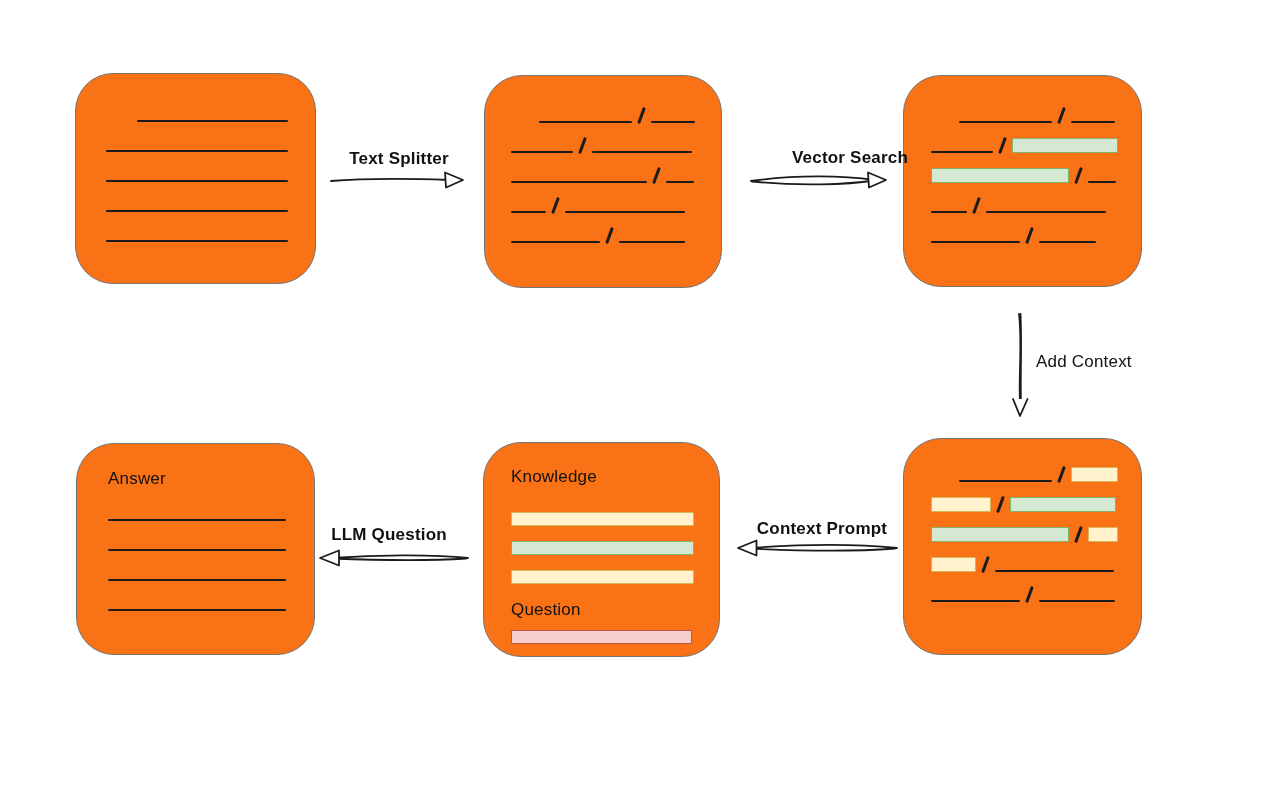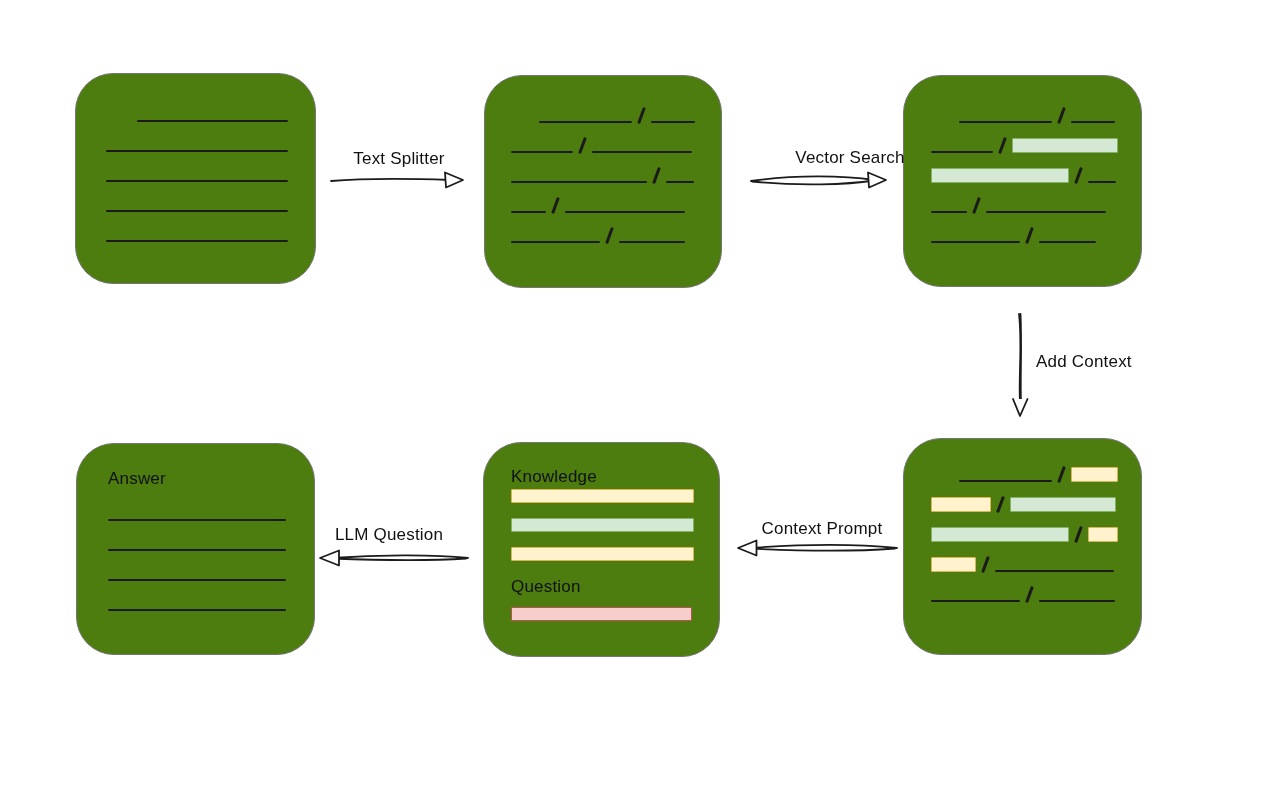--- a/index.html
+++ b/index.html
@@ -10,53 +10,53 @@
     --red-fill:#f8cecc; --red-stroke:#b85450;
   }
   html,body{margin:0;padding:0;background:#fff;}
   .canvas{
     position:relative;width:1262px;height:792px;background:#fff;overflow:hidden;
     font-family:"Liberation Sans", sans-serif;color:#111;
   }
   .arrow-layer{position:absolute;left:0;top:0;width:1262px;height:792px;pointer-events:none;}
   .node{
     position:absolute;border:1.6px solid var(--box-border);border-radius:38px;
-    background:#4d7c0f;box-sizing:border-box;
+    background:#f97316;box-sizing:border-box;
   }
   #box-document{left:75px;top:73px;width:241px;height:211px;padding:33px 24px 0 30px;}
   #box-split{left:484px;top:75px;width:238px;height:213px;padding:32px 26px 0 26px;}
   #box-matched{left:903px;top:75px;width:239px;height:212px;padding:32px 26px 0 27px;}
   #box-context{left:903px;top:438px;width:239px;height:217px;padding:28px 26px 0 27px;}
   #box-prompt{left:483px;top:442px;width:237px;height:215px;padding:23px 26px 0 27px;}
   #box-answer{left:76px;top:443px;width:239px;height:212px;padding:24px 26px 0 31px;}
 
   .crow{display:flex;align-items:flex-end;height:15px;margin-bottom:15px;}
   .seg{flex:0 0 auto;}
   .seg.gap{height:1px;}
   .seg.line{height:2px;background:var(--stroke);border-radius:1px;}
   .seg.slash{width:3px;height:17px;background:var(--stroke);transform:rotate(20deg);margin:0 8px -1px 8px;border-radius:1px;}
   .seg.hl{height:15px;border:1.6px solid;box-sizing:border-box;border-radius:1px;}
   .seg.hl.green{background:var(--green-fill);border-color:var(--green-stroke);}
   .seg.hl.yellow{background:var(--yellow-fill);border-color:var(--yellow-stroke);}
 
   .inbox-label{font-size:17px;line-height:22px;letter-spacing:.2px;font-weight:500;}
-  #box-prompt .inbox-label.k{margin-bottom:1px;}
+  #box-prompt .inbox-label.k{margin-bottom:24px;}
   #box-prompt .inbox-label.q{margin-top:0;margin-bottom:9px;}
   #box-answer .inbox-label{margin-bottom:16px;}
 
   .bar{width:183px;height:14px;border:1.6px solid;box-sizing:border-box;border-radius:1px;margin-bottom:15px;}
   .bar.yellow{background:var(--yellow-fill);border-color:var(--yellow-stroke);}
   .bar.green{background:var(--green-fill);border-color:var(--green-stroke);}
   .bar.red{background:var(--red-fill);border-color:var(--red-stroke);width:181px;margin-bottom:0;}
 
   .arrow-label{
     position:absolute;font-size:17px;line-height:20px;letter-spacing:.2px;font-weight:500;
     white-space:nowrap;
   }
-  .centered{transform:translateX(-50%);}
+  .centered{transform:translateX(-50%);font-weight:bold;}
   .attribution{
     position:absolute;left:977px;top:686px;transform:translateX(-50%);
     font-size:18px;letter-spacing:.2px;font-weight:500;white-space:nowrap;
   }
 </style>
 </head>
 <body>
 
 <div class="canvas">
 

